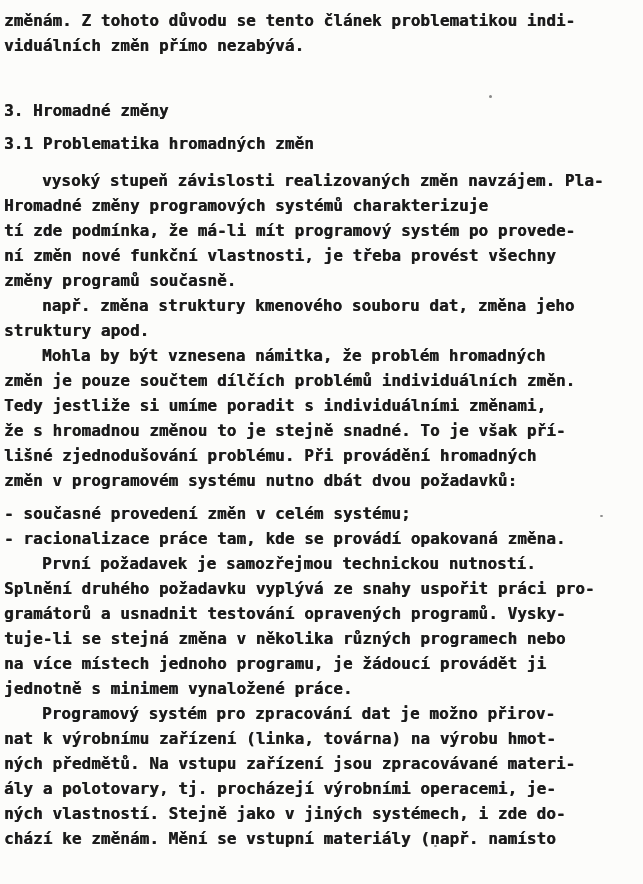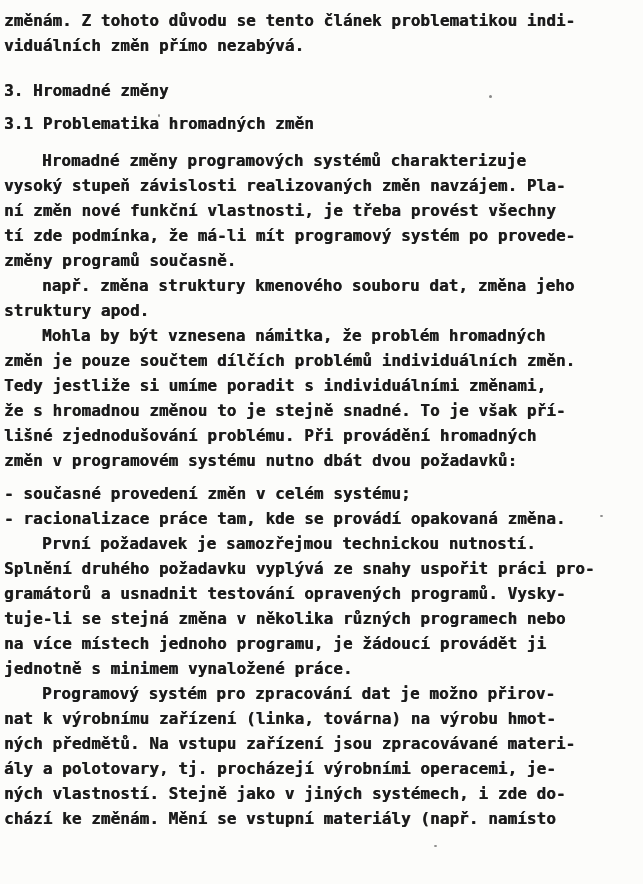--- a/index.html
+++ b/index.html
@@ -28,21 +28,21 @@
     letter-spacing: 0.05px;
   }
   .ln {
     white-space: pre;
     height: 25px;
   }
   .indent-first .ln:first-child {
     text-indent: 38px;
   }
   .block { margin: 0; }
-  .heading-1 { margin-top: 20px; }
+  .heading-1 { margin-top: 40px; }
   .heading-2 { margin-top: 8px; }
   .para-lead { margin-top: 12px; }
   .bullet-list { margin-top: 8px; }
   
   .speck {
     position: absolute;
     background: #2a2a2a;
     border-radius: 50%;
     opacity: 0.55;
   }
@@ -63,24 +63,24 @@
 
   <div class="block heading-1">
     <div class="ln">3. Hromadné změny</div>
   </div>
 
   <div class="block heading-2">
     <div class="ln">3.1 Problematika hromadných změn</div>
   </div>
 
   <div class="block para-lead indent-first">
+    <div class="ln">vysoký stupeň závislosti realizovaných změn navzájem. Pla-</div>
     <div class="ln">Hromadné změny programových systémů charakterizuje</div>
-    <div class="ln">vysoký stupeň závislosti realizovaných změn navzájem. Pla-</div>
+    <div class="ln">tí zde podmínka, že má-li mít programový systém po provede-</div>
     <div class="ln">ní změn nové funkční vlastnosti, je třeba provést všechny</div>
-    <div class="ln">tí zde podmínka, že má-li mít programový systém po provede-</div>
     <div class="ln">změny programů současně.</div>
   </div>
 
   <div class="block indent-first">
     <div class="ln">např. změna struktury kmenového souboru dat, změna jeho</div>
     <div class="ln">struktury apod.</div>
   </div>
 
   <div class="block indent-first">
     <div class="ln">Mohla by být vznesena námitka, že problém hromadných</div>

